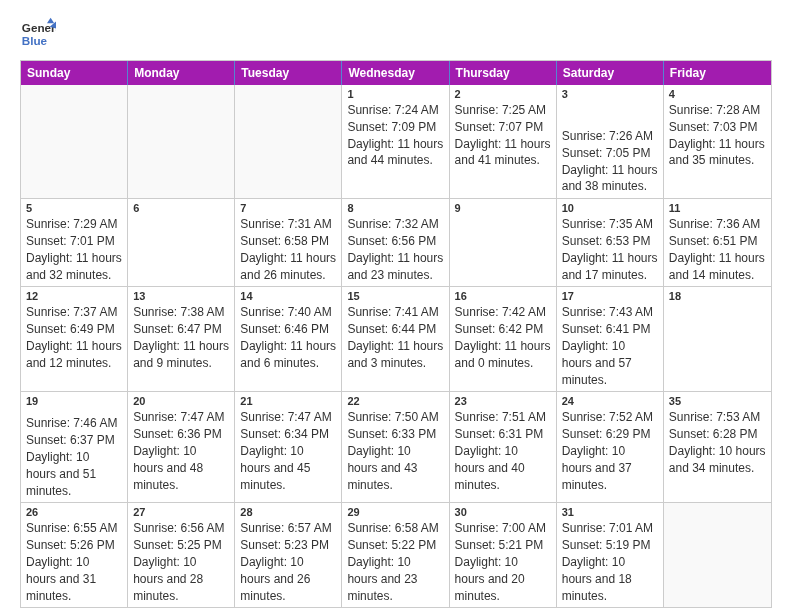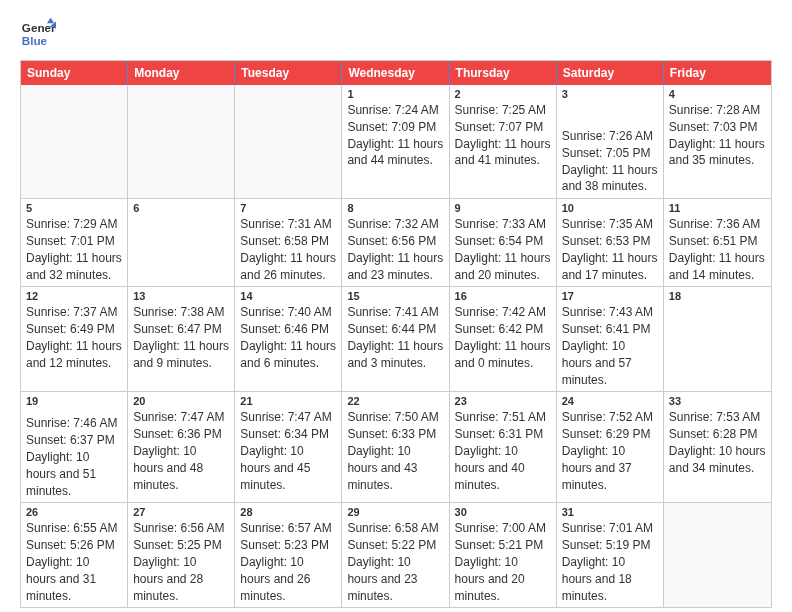--- a/index.html
+++ b/index.html
@@ -47,21 +47,21 @@
     }
     .calendar {
       flex: 1;
       display: flex;
       flex-direction: column;
       border: 1px solid #ccc;
     }
     .cal-header {
       display: grid;
       grid-template-columns: repeat(7, 1fr);
-      background: #ef4444;
+      background: #a21caf;
     }
     .cal-header-cell {
       color: #fff;
       font-size: 12px;
       font-weight: bold;
       padding: 5px 6px;
       text-align: left;
       border-right: 1px solid #5585d0;
     }
     .cal-header-cell:last-child { border-right: none; }
@@ -176,23 +176,20 @@
 Daylight: 11 hours and 26 minutes.</div>
           </div>
           <div class="cal-cell">
             <div class="day-num">8</div>
             <div class="cell-text" style="white-space: pre-line;">Sunrise: 7:32 AM
 Sunset: 6:56 PM
 Daylight: 11 hours and 23 minutes.</div>
           </div>
           <div class="cal-cell">
             <div class="day-num">9</div>
-            <div class="cell-text" style="white-space: pre-line;">Sunrise: 7:33 AM
-Sunset: 6:54 PM
-Daylight: 11 hours and 20 minutes.</div>
           </div>
           <div class="cal-cell">
             <div class="day-num">10</div>
             <div class="cell-text" style="white-space: pre-line;">Sunrise: 7:35 AM
 Sunset: 6:53 PM
 Daylight: 11 hours and 17 minutes.</div>
           </div>
           <div class="cal-cell">
             <div class="day-num">11</div>
             <div class="cell-text" style="white-space: pre-line;">Sunrise: 7:36 AM
@@ -272,21 +269,21 @@
 Sunset: 6:31 PM
 Daylight: 10 hours and 40 minutes.</div>
           </div>
           <div class="cal-cell">
             <div class="day-num">24</div>
             <div class="cell-text" style="white-space: pre-line;">Sunrise: 7:52 AM
 Sunset: 6:29 PM
 Daylight: 10 hours and 37 minutes.</div>
           </div>
           <div class="cal-cell">
-            <div class="day-num">33</div>
+            <div class="day-num">35</div>
             <div class="cell-text" style="white-space: pre-line;">Sunrise: 7:53 AM
 Sunset: 6:28 PM
 Daylight: 10 hours and 34 minutes.</div>
           </div>
         </div>
         <div class="cal-row">
           <div class="cal-cell">
             <div class="day-num">26</div>
             <div class="cell-text" style="white-space: pre-line;">Sunrise: 6:55 AM
 Sunset: 5:26 PM

